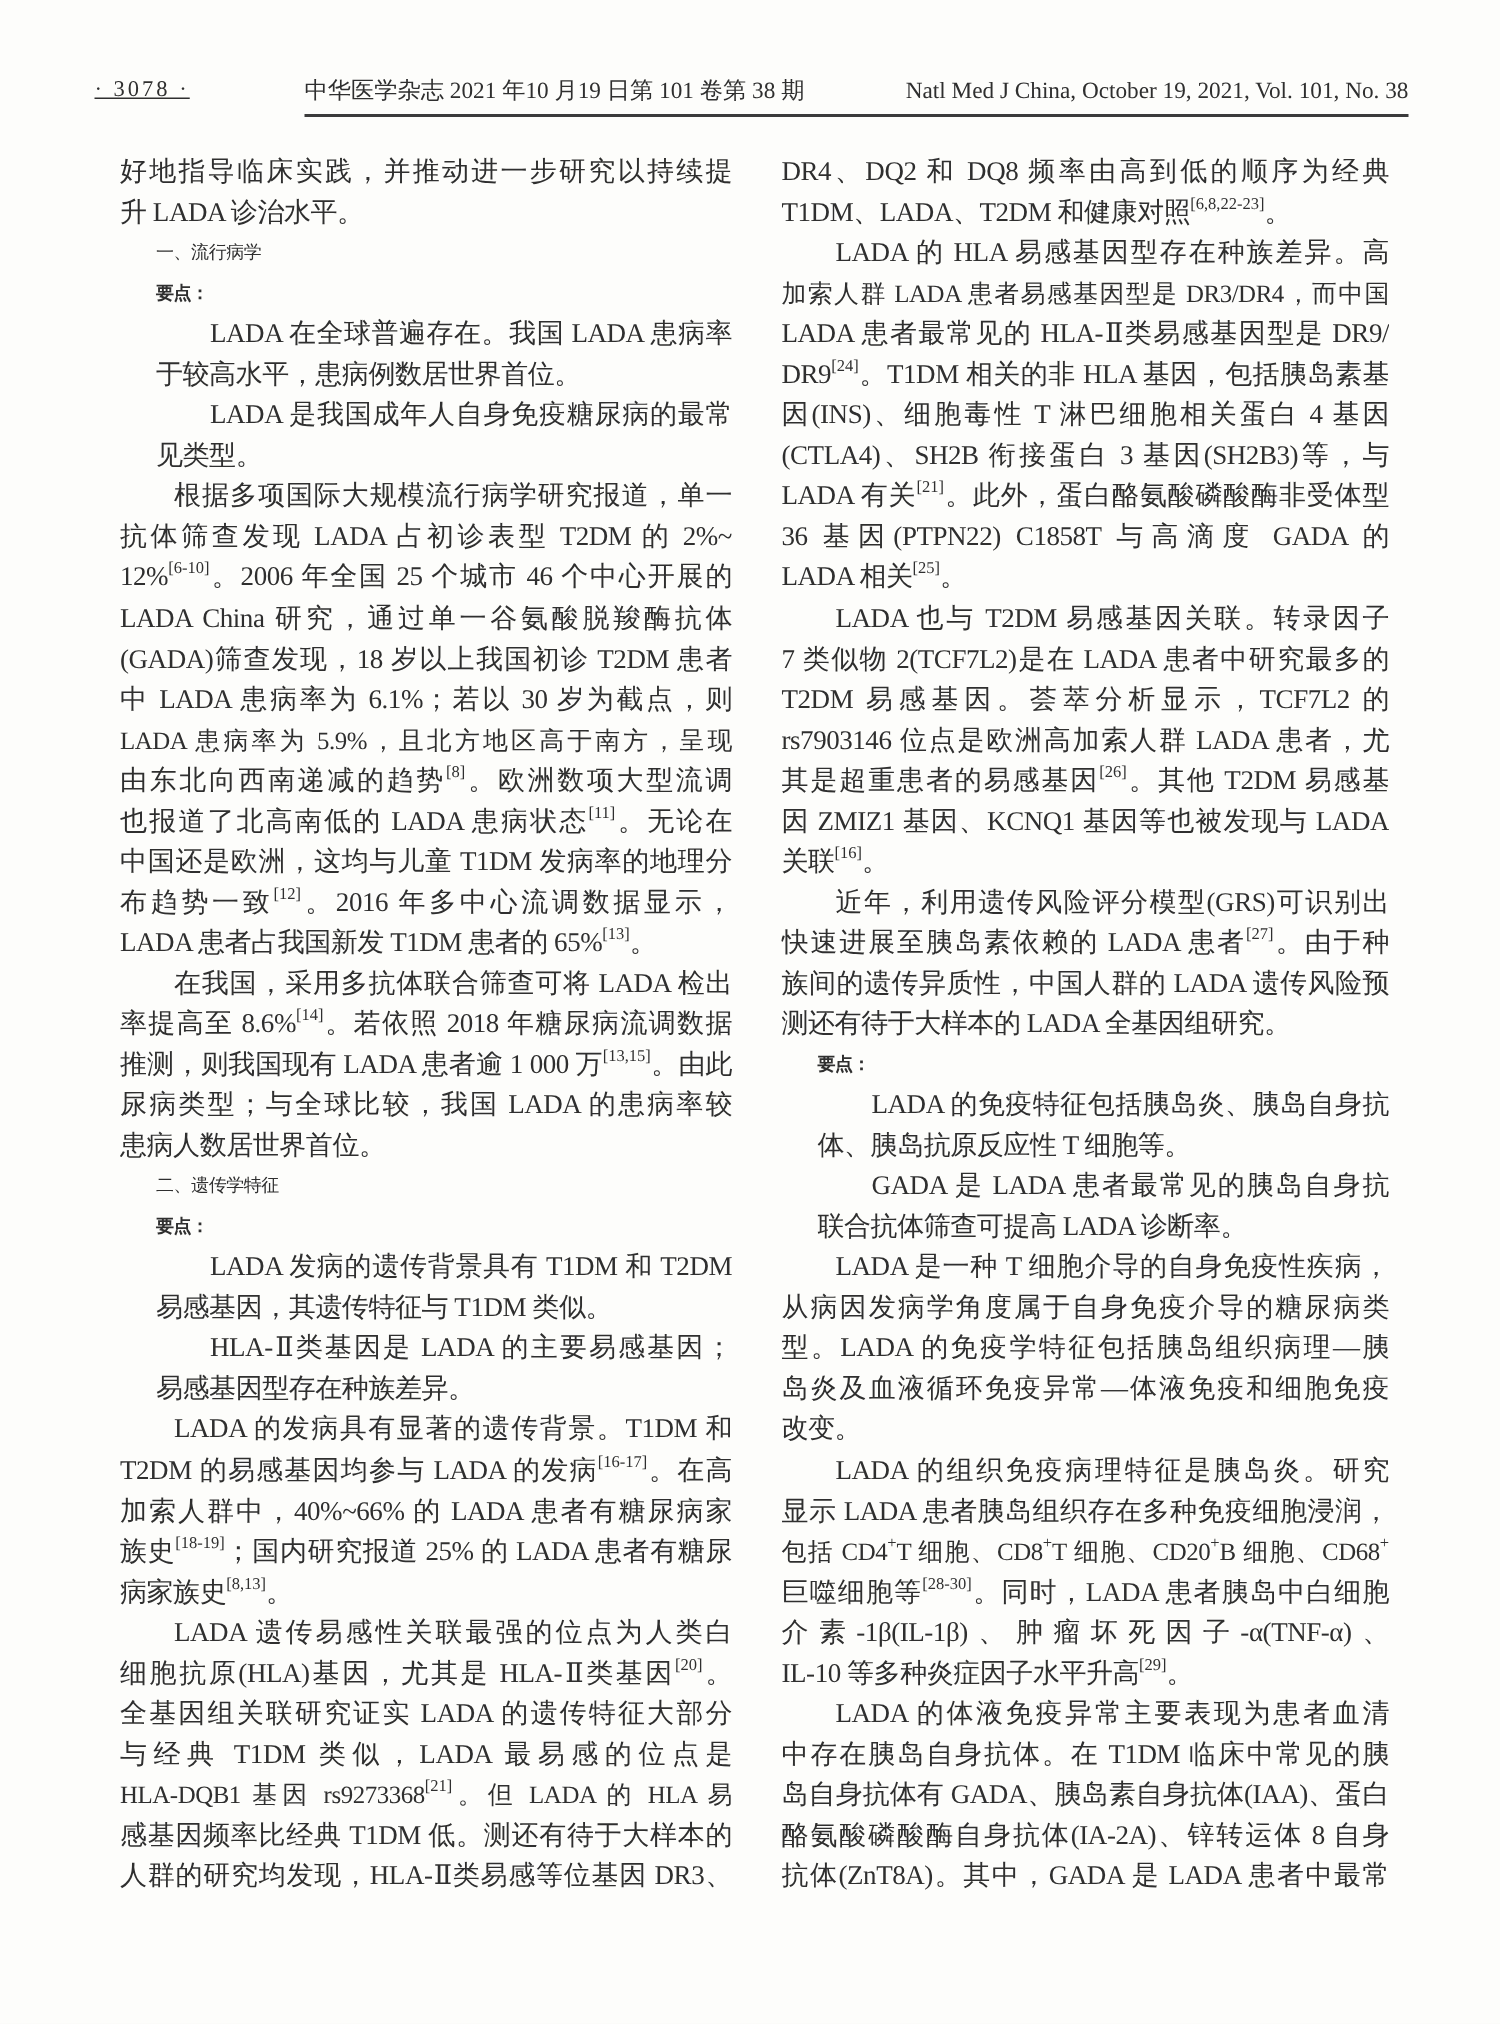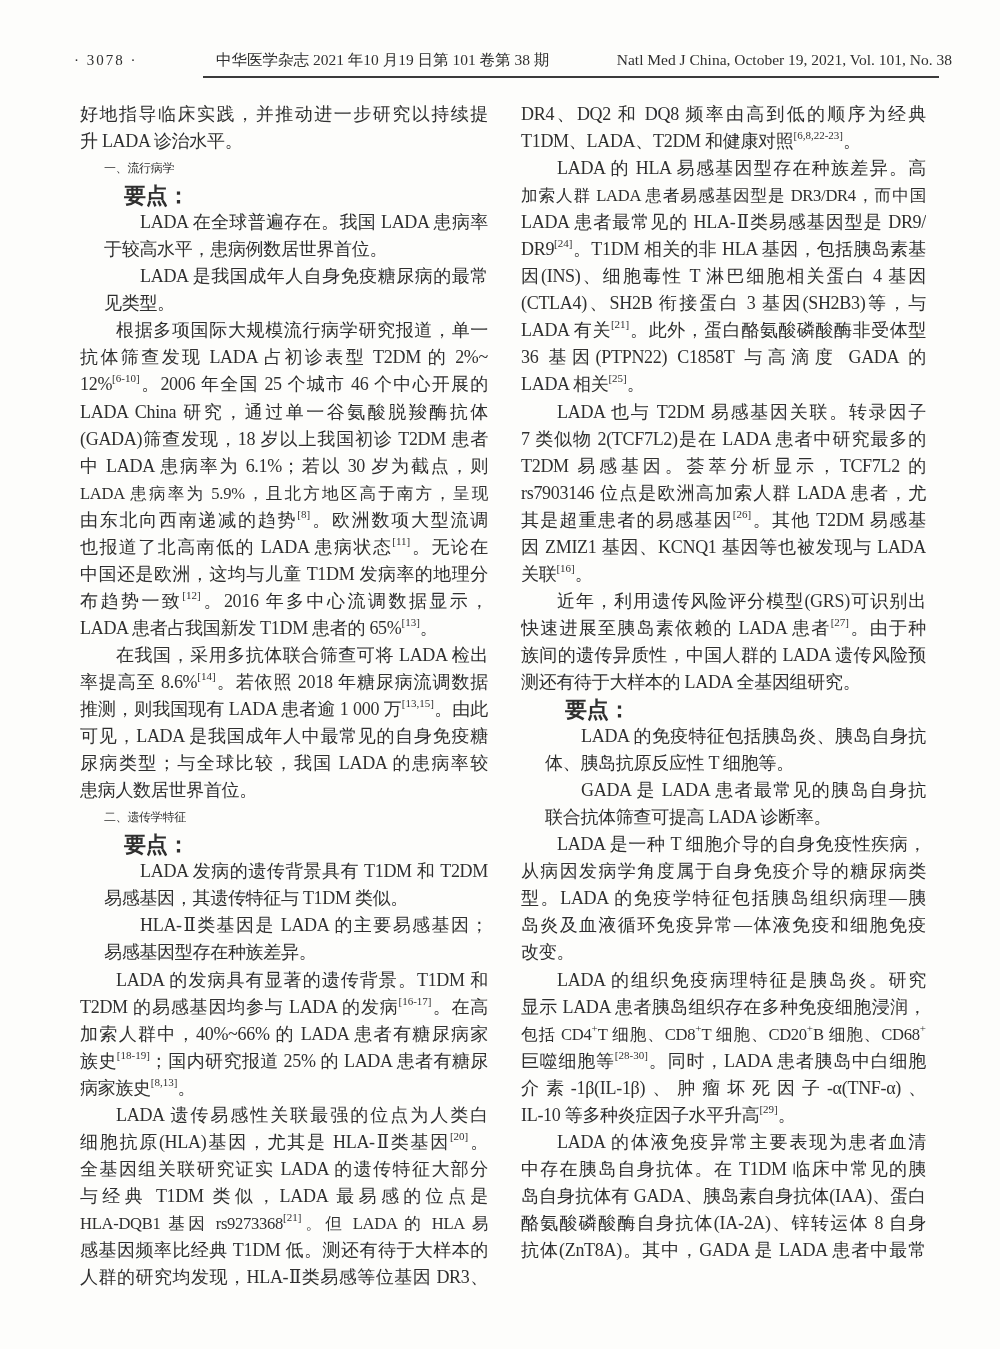--- a/index.html
+++ b/index.html
@@ -9,47 +9,47 @@
   }
   html,body{margin:0;padding:0;}
   body{width:1000px;height:1349px;background:#f4f4f2;}
   .page{
     position:relative;width:1000px;height:1349px;overflow:hidden;
     background:var(--page-bg);color:var(--text-color);
     font-family:"Liberation Serif","DejaVu Serif",serif;
   }
   
   .page-number{
-    position:absolute;left:74px;top:52px;
-    font-size:15px;letter-spacing:2px;white-space:nowrap;
+    position:absolute;left:63px;top:52px;
+    font-size:15px;letter-spacing:2px;white-space:nowrap;text-decoration:underline;
   }
   .journal-line{
     position:absolute;left:203px;top:50px;width:736px;
     display:flex;justify-content:space-between;align-items:baseline;
-    font-size:15.5px;white-space:nowrap;margin-left:13px;
+    font-size:15.5px;white-space:nowrap;
   }
   .header-rule{
     position:absolute;left:203px;top:76px;width:736px;height:2px;
     background:var(--rule-color);
   }
   
   .column{position:absolute;top:101px;font-size:18px;}
   .column.left{left:80px;width:408px;}
   .column.right{left:521px;width:405px;}
   .line{
     height:27.05px;line-height:27.05px;overflow:hidden;
     letter-spacing:-0.3px;text-align:left;white-space:normal;
   }
   .line.justify{text-align:justify;text-align-last:justify;}
   .line.indent{text-indent:2em;}
   .line.tight{font-size:16.6px;}
   .line.heading{font-size:12px;}
   .line.points-label{
     font-family:"Liberation Sans","DejaVu Sans",sans-serif;
-    font-weight:700;font-size:22px;
+    font-weight:700;font-size:12px;
   }
   .line.point{margin-left:24px;}
   sup{
     font-size:11px;line-height:0;letter-spacing:0;
     position:relative;top:-1px;vertical-align:super;
   }
 </style>
 </head>
 <body>
 
@@ -78,21 +78,20 @@
       <div class="line body justify">中 LADA 患病率为 6.1%；若以 30 岁为截点，则</div>
       <div class="line body justify tight">LADA 患病率为 5.9%，且北方地区高于南方，呈现</div>
       <div class="line body justify">由东北向西南递减的趋势<sup>[8]</sup>。欧洲数项大型流调</div>
       <div class="line body justify">也报道了北高南低的 LADA 患病状态<sup>[11]</sup>。无论在</div>
       <div class="line body justify">中国还是欧洲，这均与儿童 T1DM 发病率的地理分</div>
       <div class="line body justify">布趋势一致<sup>[12]</sup>。2016 年多中心流调数据显示，</div>
       <div class="line body">LADA 患者占我国新发 T1DM 患者的 65%<sup>[13]</sup>。</div>
       <div class="line body indent justify">在我国，采用多抗体联合筛查可将 LADA 检出</div>
       <div class="line body justify">率提高至 8.6%<sup>[14]</sup>。若依照 2018 年糖尿病流调数据</div>
       <div class="line body justify">推测，则我国现有 LADA 患者逾 1 000 万<sup>[13,15]</sup>。由此</div>
-      <div class="line body justify">可见，LADA 是我国成年人中最常见的自身免疫糖</div>
       <div class="line body justify">尿病类型；与全球比较，我国 LADA 的患病率较高，</div>
       <div class="line body">患病人数居世界首位。</div>
       <div class="line heading indent">二、遗传学特征</div>
       <div class="line points-label indent">要点：</div>
       <div class="line point indent justify">LADA 发病的遗传背景具有 T1DM 和 T2DM 的</div>
       <div class="line point">易感基因，其遗传特征与 T1DM 类似。</div>
       <div class="line point indent justify">HLA-Ⅱ类基因是 LADA 的主要易感基因；HLA</div>
       <div class="line point">易感基因型存在种族差异。</div>
       <div class="line body indent justify">LADA 的发病具有显著的遗传背景。T1DM 和</div>
       <div class="line body justify">T2DM 的易感基因均参与 LADA 的发病<sup>[16-17]</sup>。在高</div>

